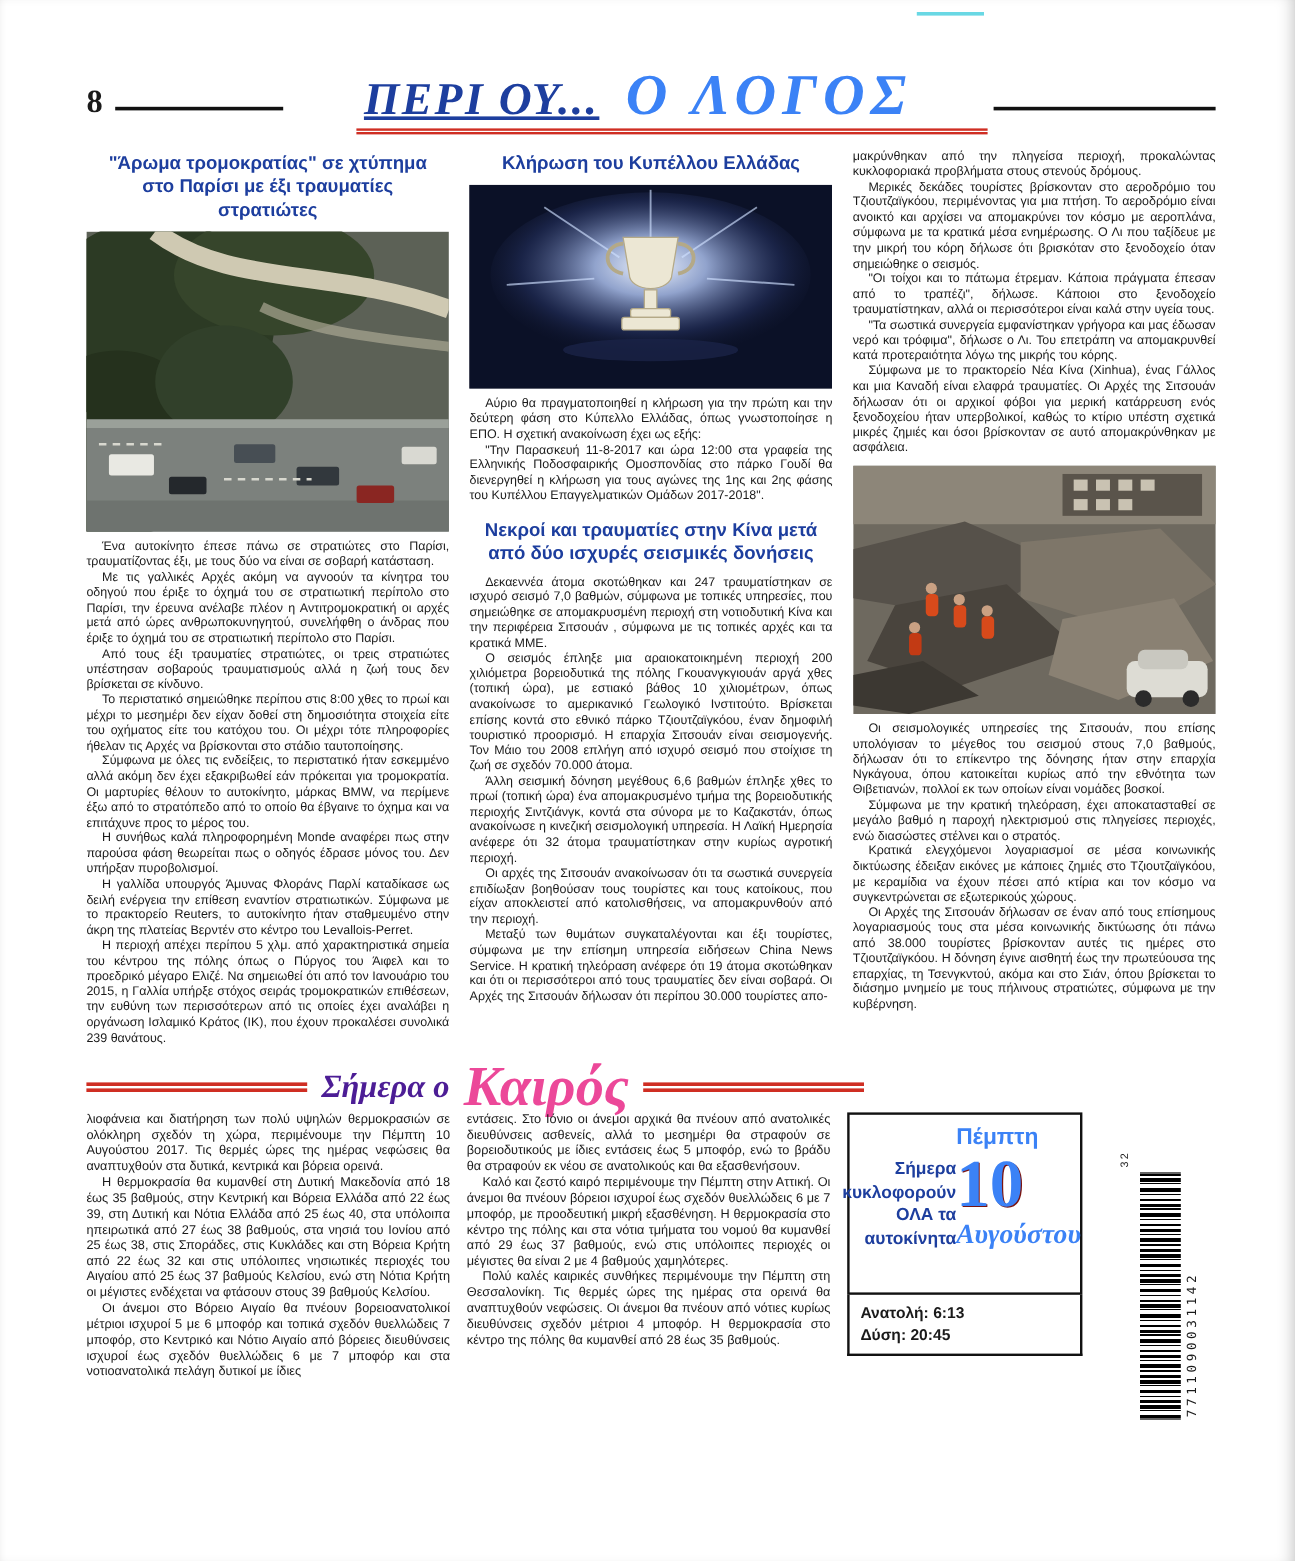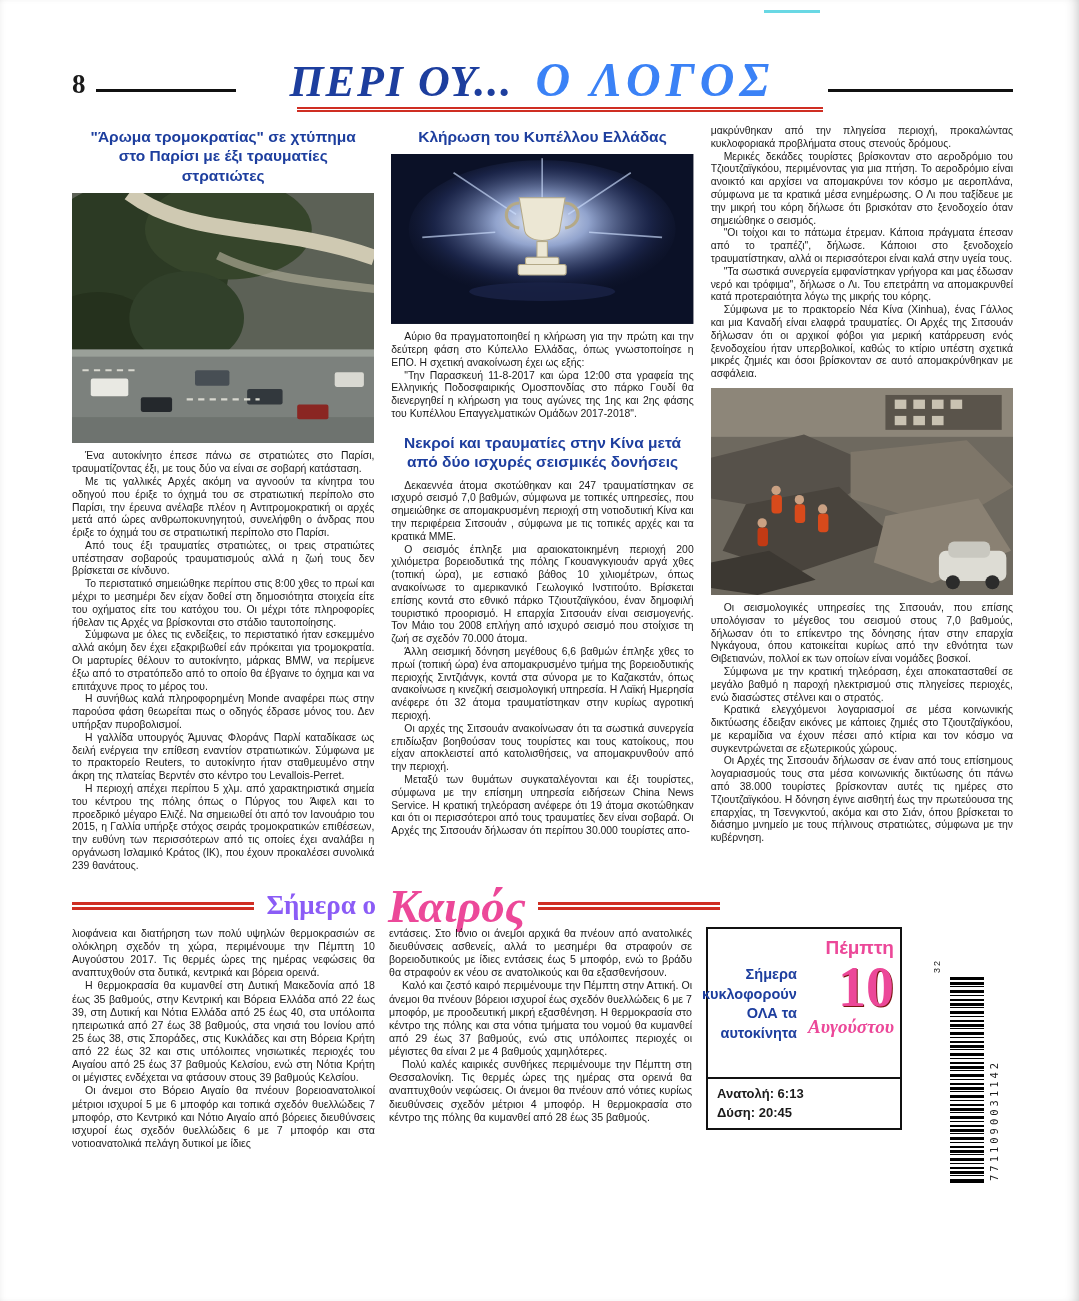--- a/index.html
+++ b/index.html
@@ -13,48 +13,48 @@
   }
   .reg-mark { position:absolute; top:10px; left:764px; width:56px; height:3px; background:#19c3d6; opacity:.65; }
 
   
   .header-row { display:flex; align-items:flex-end; }
   .page-number { font-weight:bold; font-size:27px; font-family:"Liberation Serif",serif; padding-right:10px; line-height:1; margin-bottom:6px; }
   .rule { border-bottom:3px solid #111; margin-bottom:12px; }
   .rule-left { flex:0 0 140px; }
   .rule-right { flex:0 0 185px; }
   .masthead { flex:1; margin:0; text-align:center; font-family:"Liberation Serif",serif; font-style:italic; font-weight:bold; color:#1d3e9e; line-height:1; white-space:nowrap; }
-  .masthead-left  { font-size:44px; letter-spacing:2px; margin-right:14px; }
+  .masthead-left  { font-size:38px; letter-spacing:2px; margin-right:14px;text-decoration:underline; }
   .masthead-right { font-size:48px; letter-spacing:5px; color:#3b82f6; }
   .red-underline { margin:3px 190px 0 225px; height:5px; border-top:2px solid #cf2e23; border-bottom:2px solid #cf2e23; }
 
   
   .columns { display:grid; grid-template-columns:1fr 1fr 1fr; column-gap:17px; margin-top:13px; }
   .headline { color:#1d3e9e; font-weight:bold; font-size:15.5px; line-height:1.25; text-align:center; margin:2px 6px 8px; }
   .col p { margin:0; font-size:10.4px; line-height:1.23; text-align:justify; text-indent:13px; }
   figure { margin:0 0 7px 0; }
   figure svg { display:block; width:100%; height:auto; }
 
   
   .weather { margin-top:12px; }
   .weather-header { display:flex; align-items:center; gap:12px; width:648px; }
   .wx-dlines { flex:1; height:8px; border-top:3px solid #cf2e23; border-bottom:3px solid #cf2e23; }
-  .wx-prefix { color:#8b5cf6; font-family:"Liberation Serif",serif; font-weight:bold; font-size:27px; white-space:nowrap; }
+  .wx-prefix { color:#4c1d95; font-family:"Liberation Serif",serif; font-style:italic; font-weight:bold; font-size:27px; white-space:nowrap; }
   .wx-main { color:#ec4899; font-family:"Liberation Serif",serif; font-style:italic; font-weight:bold; font-size:47px; line-height:.9; white-space:nowrap; }
   .weather-body { display:flex; gap:14px; margin-top:0; align-items:flex-start; }
   .wcol { width:303px; }
   .wcol p { margin:0; font-size:10.6px; line-height:1.24; text-align:justify; text-indent:13px; }
 
   .circ-wrap { width:196px; }
   .circ-box { border:2px solid #111; display:flex; padding:8px 6px 6px; min-height:152px; }
   .circ-left { width:46%; display:flex; flex-direction:column; justify-content:center; gap:3px; color:#1d3e9e; font-weight:bold; font-size:14.5px; line-height:1.15;align-items:flex-end; }
-  .circ-right { width:54%; text-align:right; color:#ec4899; }
+  .circ-right { width:54%; text-align:left; color:#3b82f6; }
   .circ-day { font-size:19px; font-weight:bold; margin-bottom:2px; }
   .circ-date { font-size:56px; font-weight:bold; font-family:"Liberation Serif",serif; line-height:.95; text-shadow:1px 1px 0 #7a1410; }
-  .circ-month { font-size:19px; font-style:italic; font-weight:bold; font-family:"Liberation Serif",serif; margin-top:2px; }
+  .circ-month { font-size:23px; font-style:italic; font-weight:bold; font-family:"Liberation Serif",serif; margin-top:2px; }
   .sun-box { border:2px solid #111; border-top:0; padding:5px 9px; font-weight:bold; font-size:13px; line-height:1.5; }
 
   .barcode-area { position:relative; width:96px; height:238px; margin-top:36px; }
   .barcode-issue { position:absolute; top:-4px; left:16px; font-size:9px; writing-mode:vertical-rl; transform:rotate(180deg); letter-spacing:2px; }
   .barcode-bars {
     position:absolute; top:14px; left:34px; width:34px; height:206px; background:#fff;
     background-image:repeating-linear-gradient(180deg,
       #000 0 2px, #fff 2px 4px, #000 4px 7px, #fff 7px 8px,
       #000 8px 9px, #fff 9px 12px, #000 12px 15px, #fff 15px 17px,
       #000 17px 18px, #fff 18px 21px);

